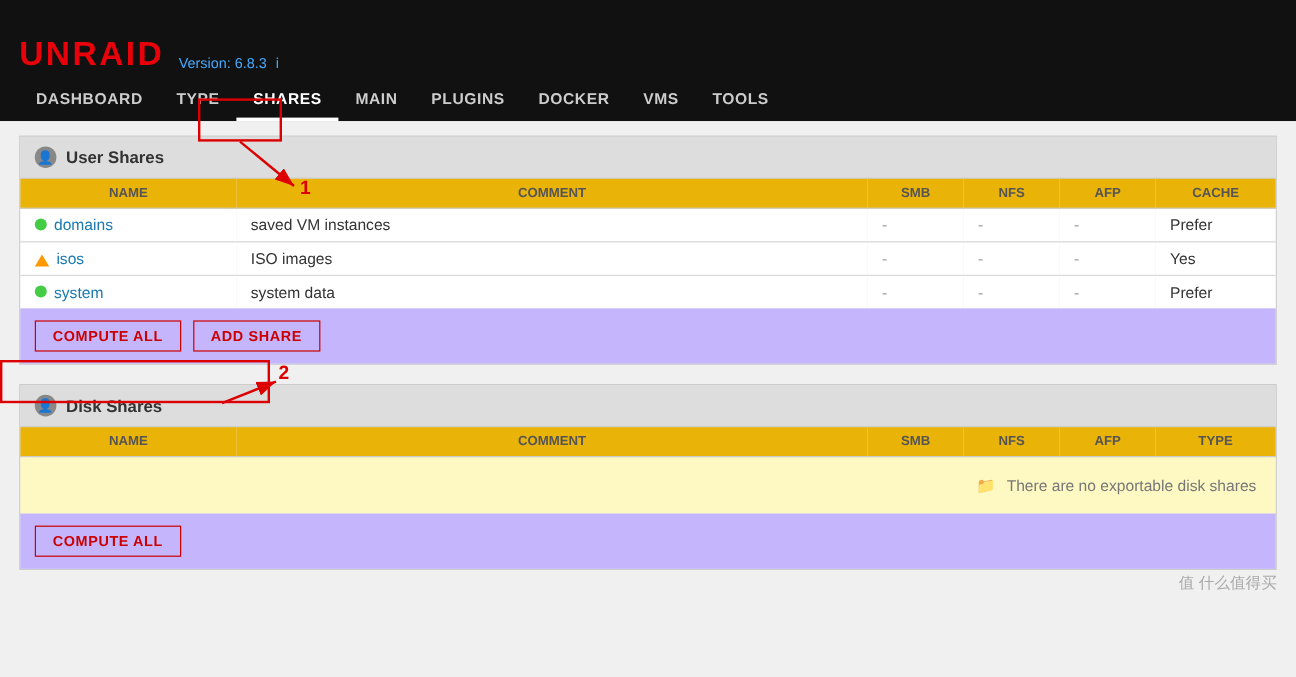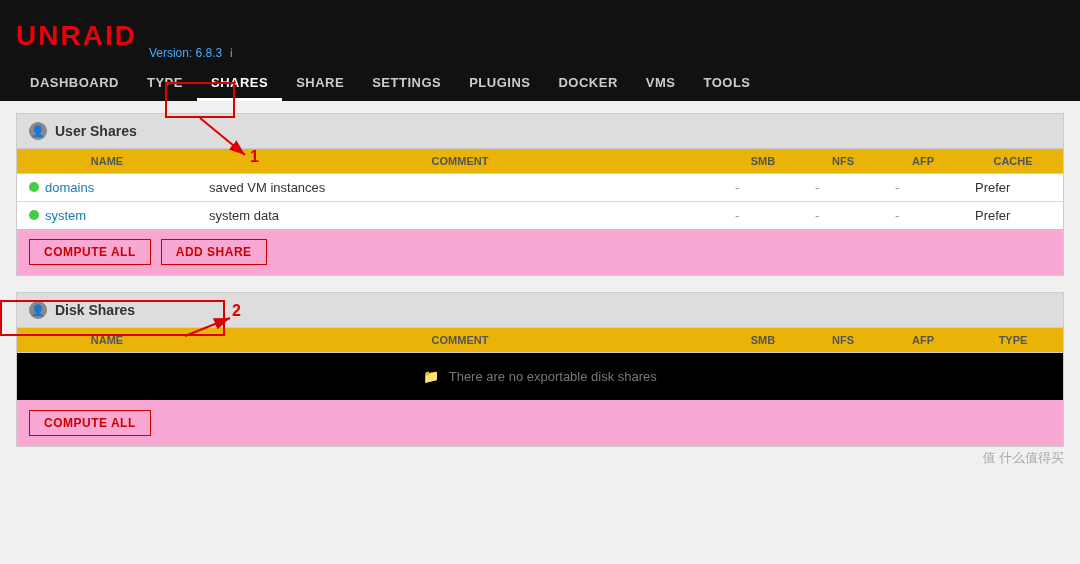--- a/index.html
+++ b/index.html
@@ -12,21 +12,21 @@
       min-height: 564px;
     }
 
     
     .header {
       background: #111;
       padding: 10px 16px 0 16px;
     }
     .brand {
       display: flex;
-      align-items: center;
+      align-items: flex-end;
       gap: 8px;
       margin-bottom: 6px;
     }
     .brand-name {
       color: #e8000a;
       font-size: 28px;
       font-weight: 900;
       letter-spacing: 2px;
     }
     .brand-version {
@@ -145,39 +145,39 @@
       vertical-align: middle;
     }
 
     .dash { color: #999; }
 
     
     .buttons-row {
       padding: 10px 12px;
       display: flex;
       gap: 10px;
-      background: #f9a8d4;
+      background: #c4b5fd;
     }
     .btn-outline {
       padding: 5px 14px;
       border: 1px solid #c00;
       color: #c00;
       background: transparent;
       cursor: pointer;
       font-size: 12px;
       font-weight: bold;
       letter-spacing: 0.5px;
     }
 
     
     .empty-row td {
-      text-align: center;
+      text-align: right;
       color: #777;
       padding: 16px;
-      background: #000000;
+      background: #fef9c3;
     }
     .folder-icon {
       display: inline-block;
       margin-right: 6px;
       color: #888;
     }
 
     .wrapper {
       position: relative;
     }
@@ -235,22 +235,21 @@
       <span class="brand-version">
         <span>Version: 6.8.3</span>
         <span style="cursor:pointer;color:#4af;">ℹ</span>
       </span>
     </div>
     <nav class="nav">
 
     <a class="nav-item">DASHBOARD</a>
         <a class="nav-item">TYPE</a>
         <a class="nav-item active">SHARES</a>
-        <a class="nav-item">SHARE</a>
-        <a class="nav-item">SETTINGS</a>
+        <a class="nav-item">MAIN</a>
         <a class="nav-item">PLUGINS</a>
         <a class="nav-item">DOCKER</a>
         <a class="nav-item">VMS</a>
         <a class="nav-item">TOOLS</a>
       </nav>
   </div>
 
   <div class="content">
 
     <div class="section">
@@ -271,20 +270,28 @@
         </thead>
         <tbody id="user-shares-tbody">
 
             <tr>
               <td><span class="dot-green"></span><a class="share-link">domains</a></td>
               <td>saved VM instances</td>
               <td><span class="dash">-</span></td>
               <td><span class="dash">-</span></td>
               <td><span class="dash">-</span></td>
               <td>Prefer</td>
+            </tr>
+            <tr>
+              <td><span class="dot-orange"></span><a class="share-link">isos</a></td>
+              <td>ISO images</td>
+              <td><span class="dash">-</span></td>
+              <td><span class="dash">-</span></td>
+              <td><span class="dash">-</span></td>
+              <td>Yes</td>
             </tr>
             <tr>
               <td><span class="dot-green"></span><a class="share-link">system</a></td>
               <td>system data</td>
               <td><span class="dash">-</span></td>
               <td><span class="dash">-</span></td>
               <td><span class="dash">-</span></td>
               <td>Prefer</td>
             </tr>
           </tbody>

